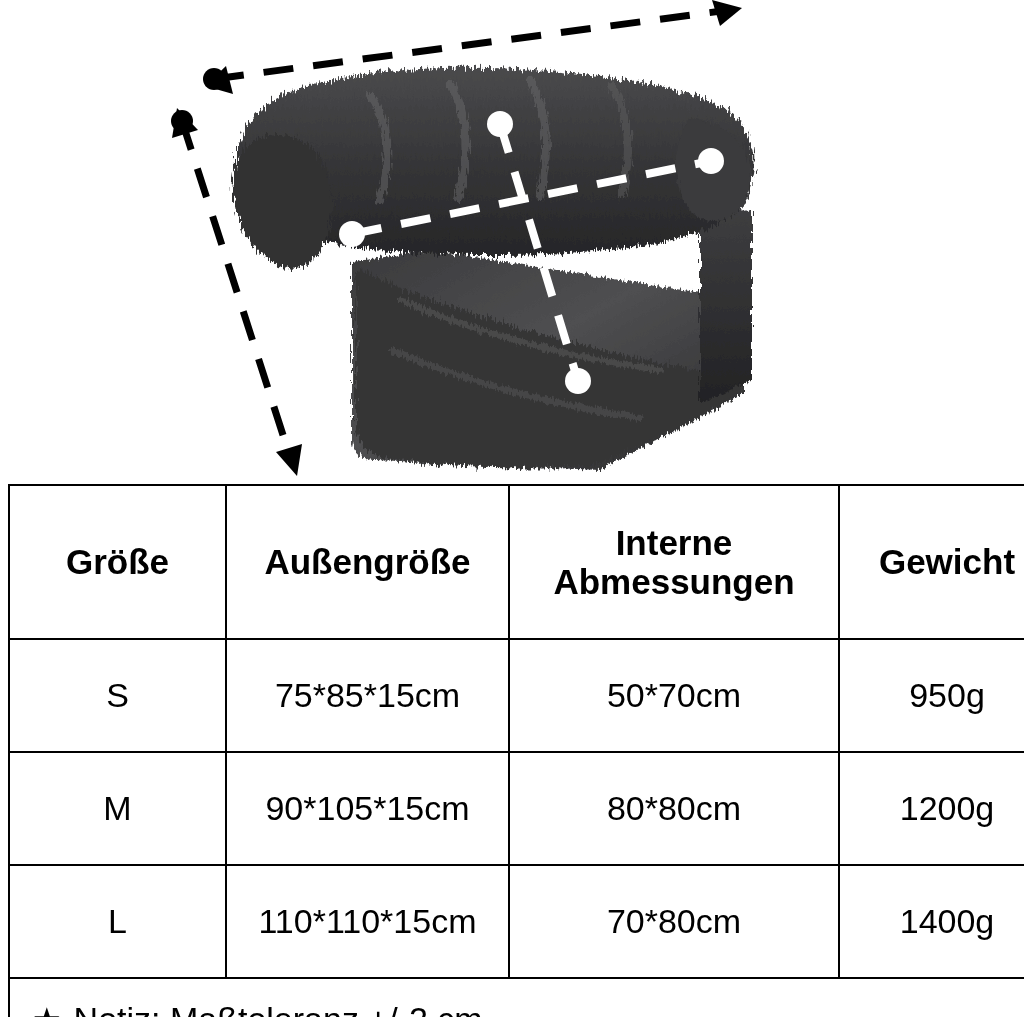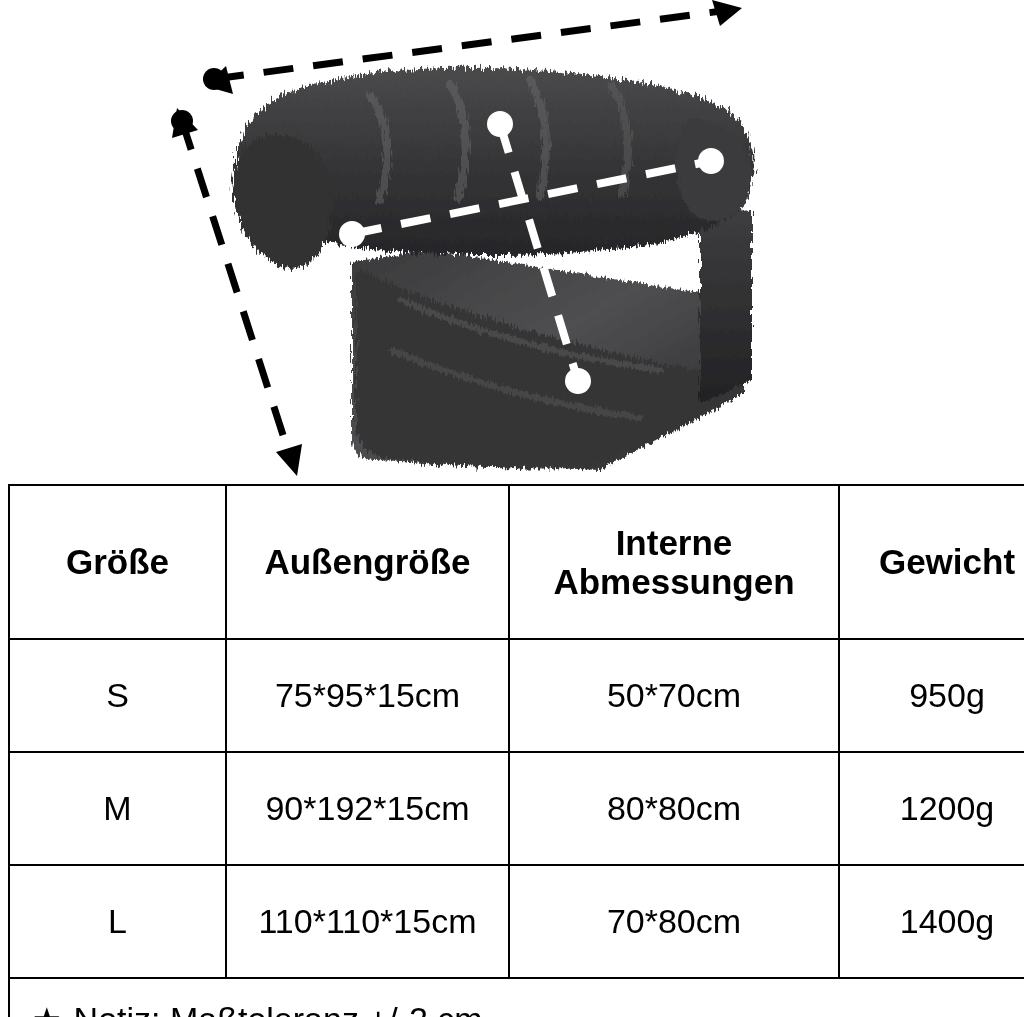--- a/index.html
+++ b/index.html
@@ -189,27 +189,27 @@
       <tr>
         <th class="col-size">Größe</th>
         <th class="col-outer">Außengröße</th>
         <th class="col-inner">Interne Abmessungen</th>
         <th class="col-weight">Gewicht</th>
       </tr>
     </thead>
     <tbody>
       <tr>
         <td class="col-size">S</td>
-        <td class="col-outer">75*95*15cm</td>
+        <td class="col-outer">75*85*15cm</td>
         <td class="col-inner">50*70cm</td>
         <td class="col-weight">950g</td>
       </tr>
       <tr>
         <td class="col-size">M</td>
-        <td class="col-outer">90*192*15cm</td>
+        <td class="col-outer">90*105*15cm</td>
         <td class="col-inner">80*80cm</td>
         <td class="col-weight">1200g</td>
       </tr>
       <tr>
         <td class="col-size">L</td>
         <td class="col-outer">110*110*15cm</td>
         <td class="col-inner">70*80cm</td>
         <td class="col-weight">1400g</td>
       </tr>
       <tr>

